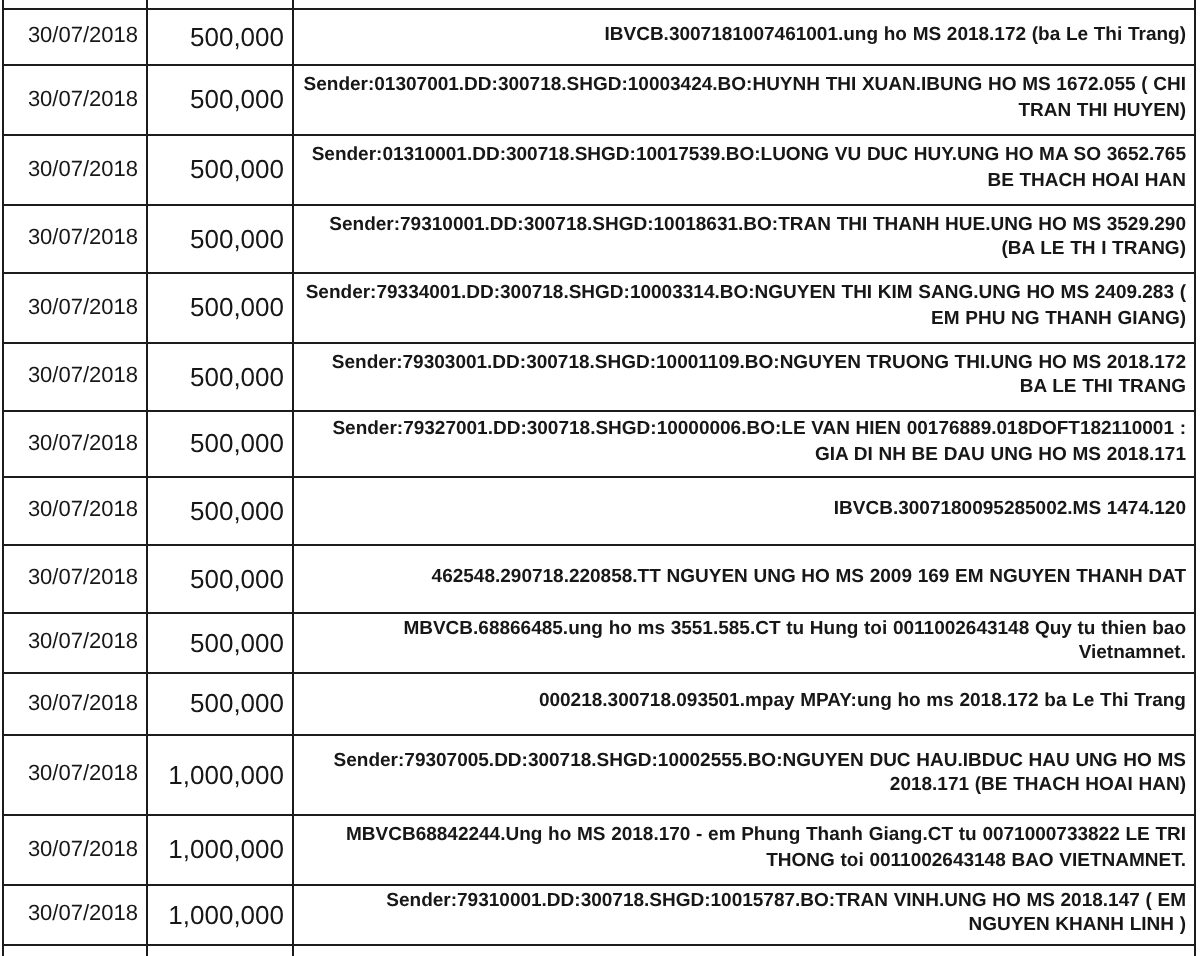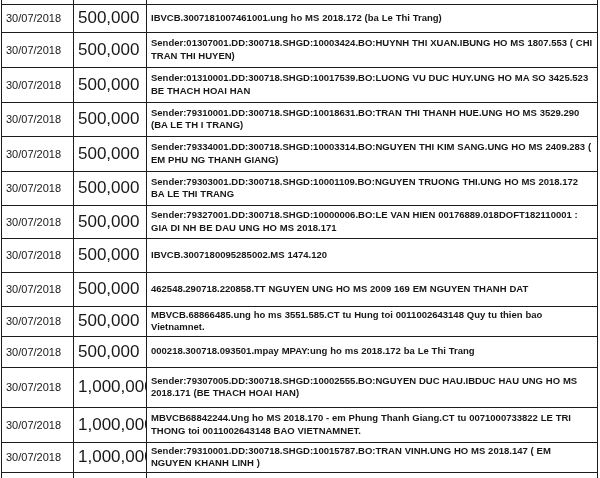--- a/index.html
+++ b/index.html
@@ -21,35 +21,35 @@
     position: absolute;
     left: 1px;
     top: -1px;
     width: 596px;
     border-collapse: collapse;
     table-layout: fixed;
   }
   table.tx td {
     border: 1px solid #1c1c1c;
     vertical-align: middle;
-    text-align: left;
+    text-align: right;
     color: #171717;
     overflow: hidden;
     padding: 1px 4px;
     box-sizing: border-box;
   }
   table.tx tr.partial-top td { border-top: none; }
   table.tx tr.partial-bottom td { border-bottom: none; }
   td.c-date {
     font-size: 11px;
     letter-spacing: 0px;
     white-space: nowrap;
   }
   td.c-amount {
-    font-size: 17px;
+    font-size: 13px;
     white-space: nowrap;
   }
   td.c-desc {
     font-size: 9.5px;
     line-height: 12.5px;
     padding: 1px 7px;
     word-spacing: 0.2px;
     font-weight: bold;
   }
 </style>
@@ -72,27 +72,27 @@
 
       <tr style="height:28px">
         <td class="c-date">30/07/2018</td>
         <td class="c-amount">500,000</td>
         <td class="c-desc">IBVCB.3007181007461001.ung ho MS 2018.172 (ba Le Thi Trang)</td>
       </tr>
 
       <tr style="height:35px">
         <td class="c-date">30/07/2018</td>
         <td class="c-amount">500,000</td>
-        <td class="c-desc">Sender:01307001.DD:300718.SHGD:10003424.BO:HUYNH THI XUAN.IBUNG HO MS 1807.553 ( CHI TRAN THI HUYEN)</td>
+        <td class="c-desc">Sender:01307001.DD:300718.SHGD:10003424.BO:HUYNH THI XUAN.IBUNG HO MS 1672.055 ( CHI TRAN THI HUYEN)</td>
       </tr>
 
       <tr style="height:35px">
         <td class="c-date">30/07/2018</td>
         <td class="c-amount">500,000</td>
-        <td class="c-desc">Sender:01310001.DD:300718.SHGD:10017539.BO:LUONG VU DUC HUY.UNG HO MA SO 3425.523 BE THACH HOAI HAN</td>
+        <td class="c-desc">Sender:01310001.DD:300718.SHGD:10017539.BO:LUONG VU DUC HUY.UNG HO MA SO 3652.765 BE THACH HOAI HAN</td>
       </tr>
 
       <tr style="height:34px">
         <td class="c-date">30/07/2018</td>
         <td class="c-amount">500,000</td>
         <td class="c-desc">Sender:79310001.DD:300718.SHGD:10018631.BO:TRAN THI THANH HUE.UNG HO MS 3529.290 (BA LE TH I TRANG)</td>
       </tr>
 
       <tr style="height:35px">
         <td class="c-date">30/07/2018</td>

